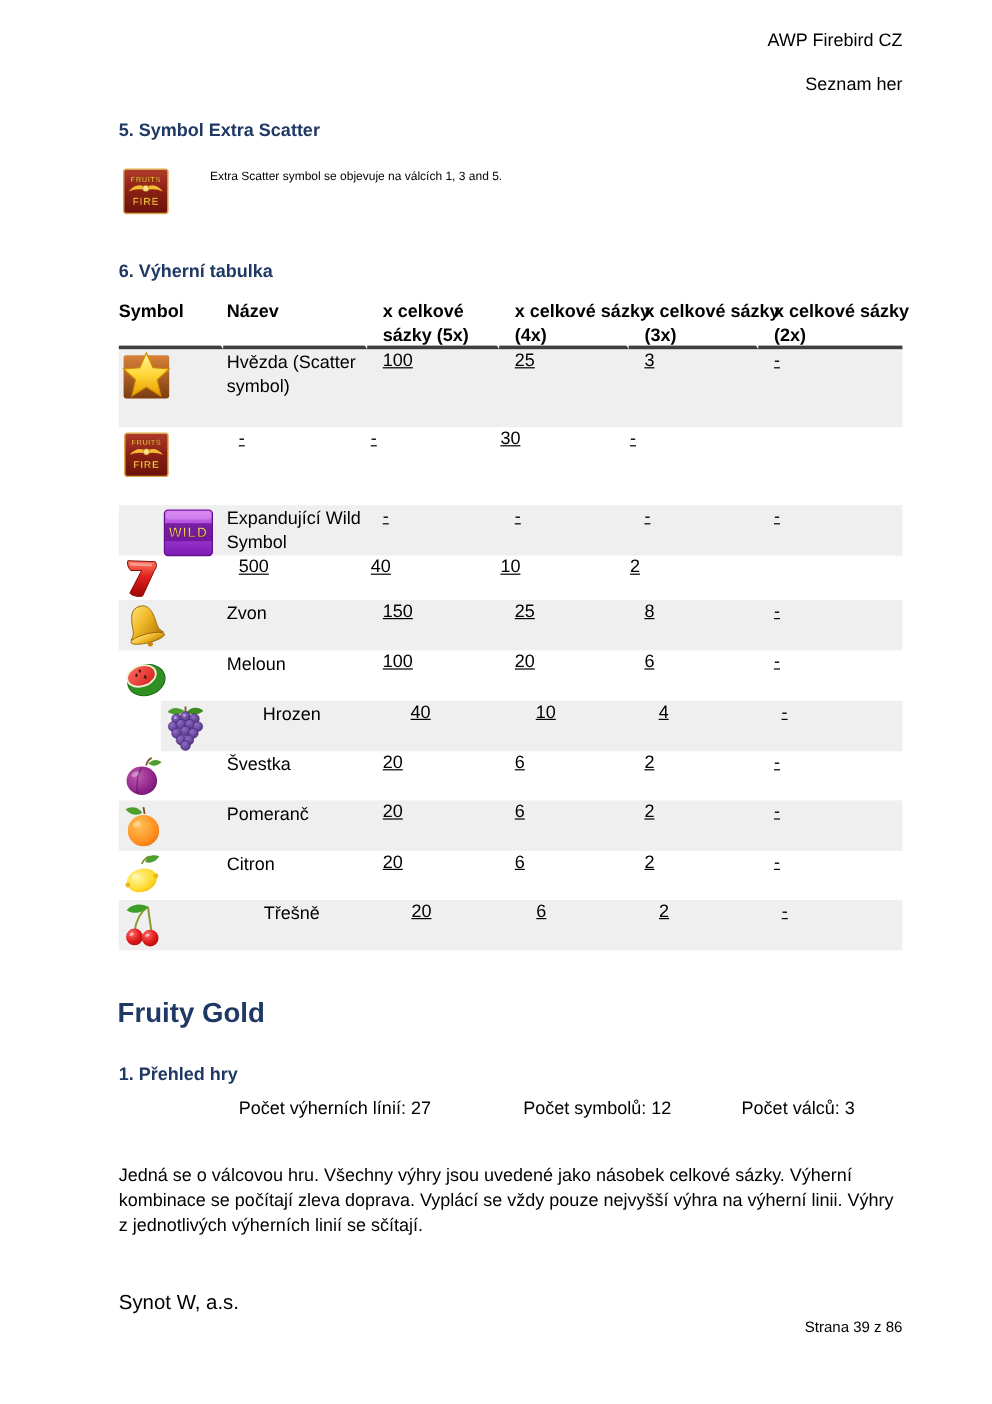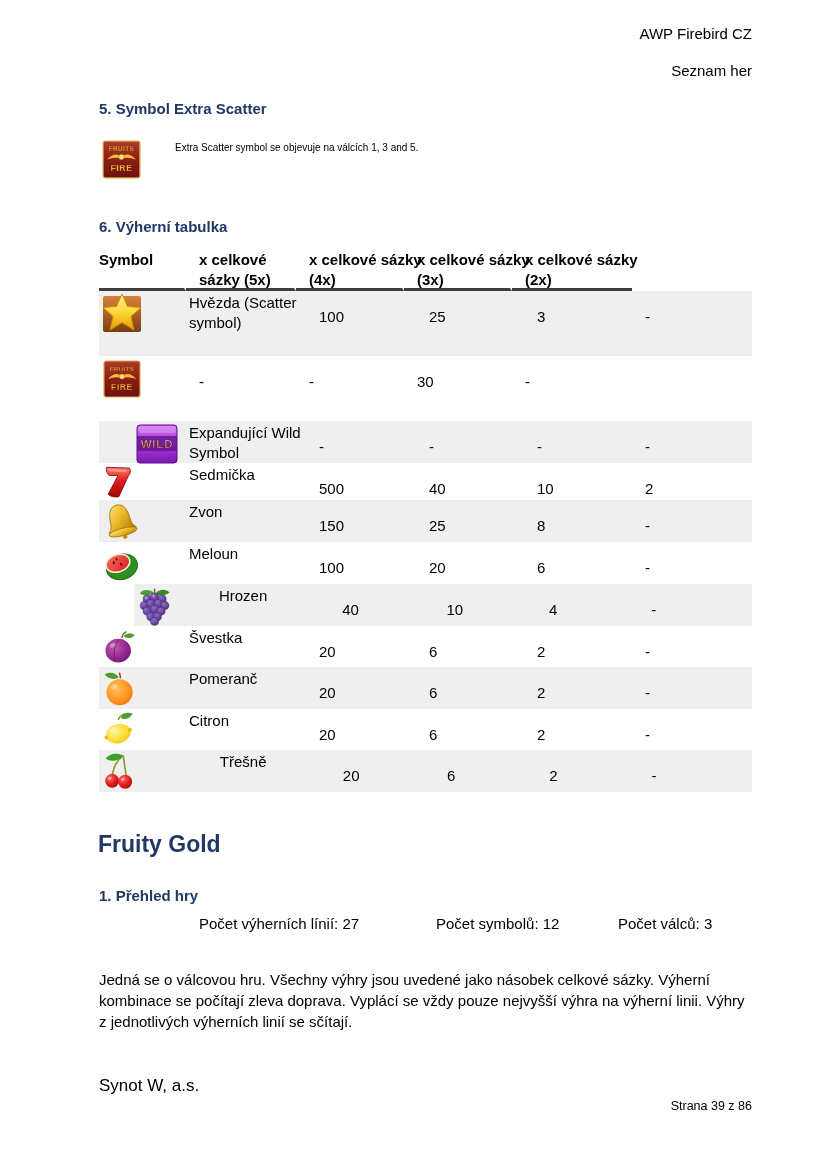--- a/index.html
+++ b/index.html
@@ -26,21 +26,21 @@
   .pt-hcell{box-sizing:border-box;font-weight:bold;height:41px;
             border-bottom:3px solid #3f3f3f;border-right:2px solid #fff;}
   .pt-hcell:last-child{border-right:none;}
   .hl1,.hl2{height:20px;line-height:20px;white-space:nowrap;overflow:visible;}
   .pt-body .pt-row{display:flex;}
   .pt-body .pt-row:nth-child(odd){background:#efefef;}
   .pt-cell{box-sizing:border-box;}
   .cell-sym{padding:1px 0 0 1px;overflow:visible;}
   .cell-sym span{display:block;}
   .cell-name{padding:2px 2px 0 3px;line-height:20px;}
-  .cell-val{padding:16px 0 0 13px;line-height:20px;}
+  .cell-val{padding:0 0 0 13px;line-height:20px;text-decoration:underline;}
   .pt-hcell.pc0{padding-left:0;}
   .pt-hcell.pc1{padding-left:3px;}
   .pt-hcell.pc2,.pt-hcell.pc3,.pt-hcell.pc4,.pt-hcell.pc5{padding-left:13px;}
 
   
   .game-title{position:absolute;top:831px;left:98px;margin:0;color:#1f3864;font-size:23px;font-weight:bold;}
   .stats{position:absolute;top:915px;left:0;width:827px;height:20px;font-size:15px;}
   .stats span{position:absolute;top:0;white-space:nowrap;}
   .st0{left:199px;} .st1{left:436px;} .st2{left:618px;}
   .overview{position:absolute;top:969px;left:99px;width:653px;margin:0;font-size:15px;line-height:21px;}
@@ -80,20 +80,24 @@
   </div>
 
   <h2 class="h-navy h-s6">6. Výherní tabulka</h2>
 
   <div class="paytable">
     <div class="pt-header">
         <div class="pt-cell pt-hcell pc0" style="width: 87px;">
           <div class="hl1">Symbol</div>
           <div class="hl2"></div>
         </div>
+        <div class="pt-cell pt-hcell pc1" style="width: 120px;">
+          <div class="hl1">Název</div>
+          <div class="hl2"></div>
+        </div>
         <div class="pt-cell pt-hcell pc2" style="width: 110px;">
           <div class="hl1">x celkové</div>
           <div class="hl2">sázky (5x)</div>
         </div>
         <div class="pt-cell pt-hcell pc3" style="width: 108px;">
           <div class="hl1">x celkové sázky</div>
           <div class="hl2">(4x)</div>
         </div>
         <div class="pt-cell pt-hcell pc4" style="width: 108px;">
           <div class="hl1">x celkové sázky</div>
@@ -183,21 +187,20 @@
                   <linearGradient id="g7" x1="0" y1="0" x2="0" y2="1">
                     <stop offset="0" stop-color="#ff7a60"></stop>
                     <stop offset="0.45" stop-color="#e02020"></stop>
                     <stop offset="1" stop-color="#a00505"></stop>
                   </linearGradient>
                 </defs>
                 <path d="M8,4 L36,5 C38,8 37,12 35,14 L23,40 C18,41 13,40 10,37 L22,14 L11,14 C8,11 7,7 8,4 Z" fill="url(#g7)" stroke="#800606" stroke-width="1"></path>
                 <path d="M10,6 L33,7 L32,10 L11,9 Z" fill="#ffffff" opacity="0.35"></path>
               </svg></span>
           </div>
-          <div class="pt-cell cell-name" style="width: 120px;">Sedmička</div>
           <div class="pt-cell cell-val" style="width: 110px;">500</div>
           <div class="pt-cell cell-val" style="width: 108px;">40</div>
           <div class="pt-cell cell-val" style="width: 108px;">10</div>
           <div class="pt-cell cell-val" style="width: 120px;">2</div>
         </div>
         <div class="pt-row" style="height: 42px;">
           <div class="pt-cell cell-sym" style="width: 87px;">
             <span><svg width="41" height="41" viewBox="0 0 44 44" xmlns="http://www.w3.org/2000/svg">
                 <defs>
                   <linearGradient id="gbe" x1="0" y1="0" x2="1" y2="1">

